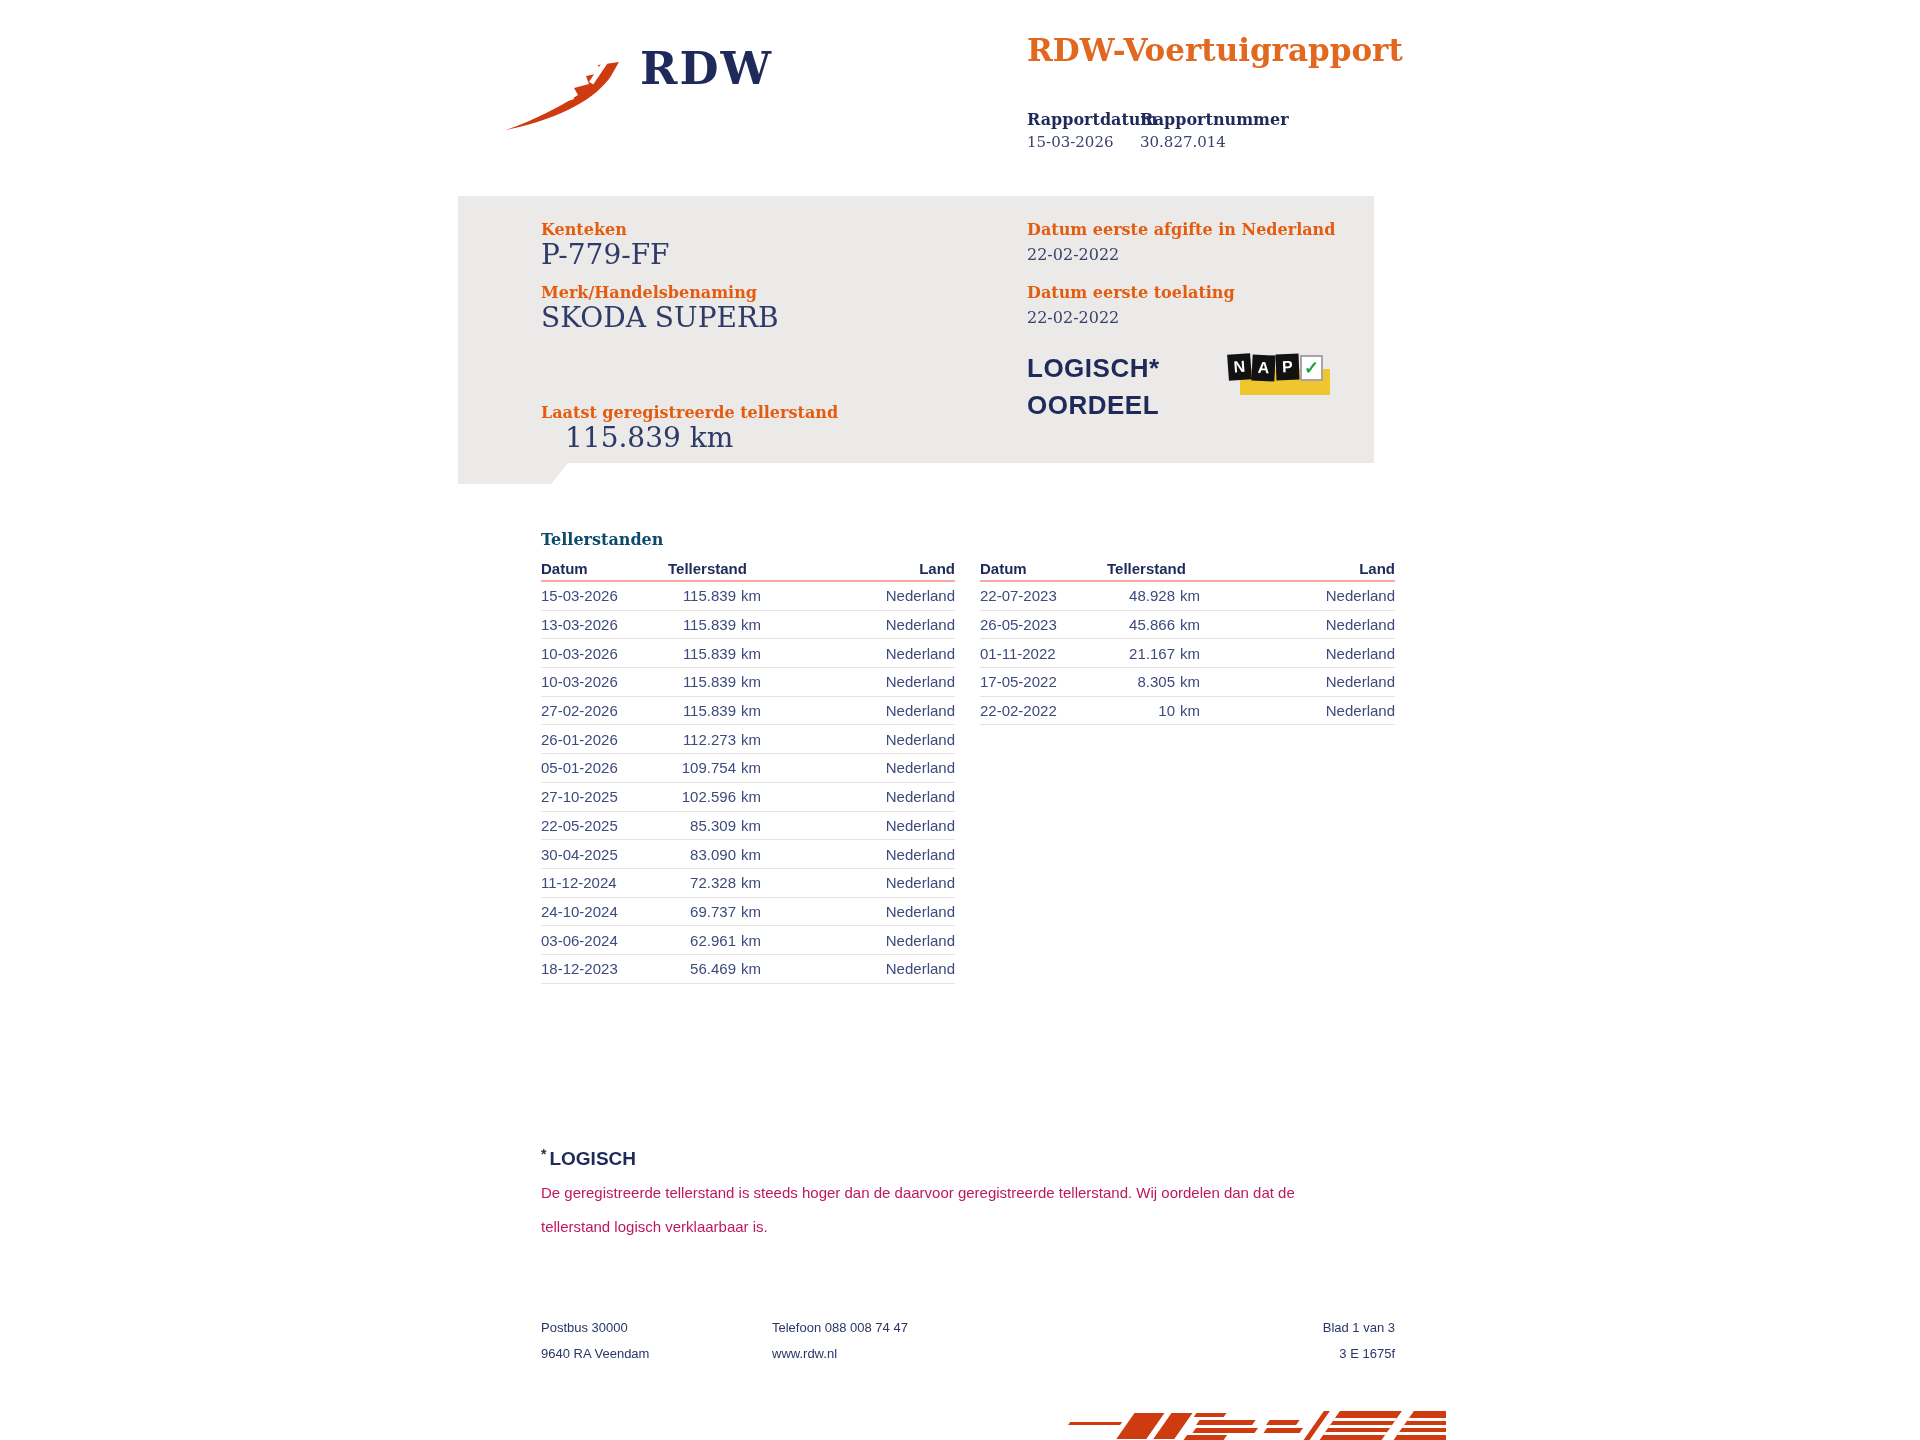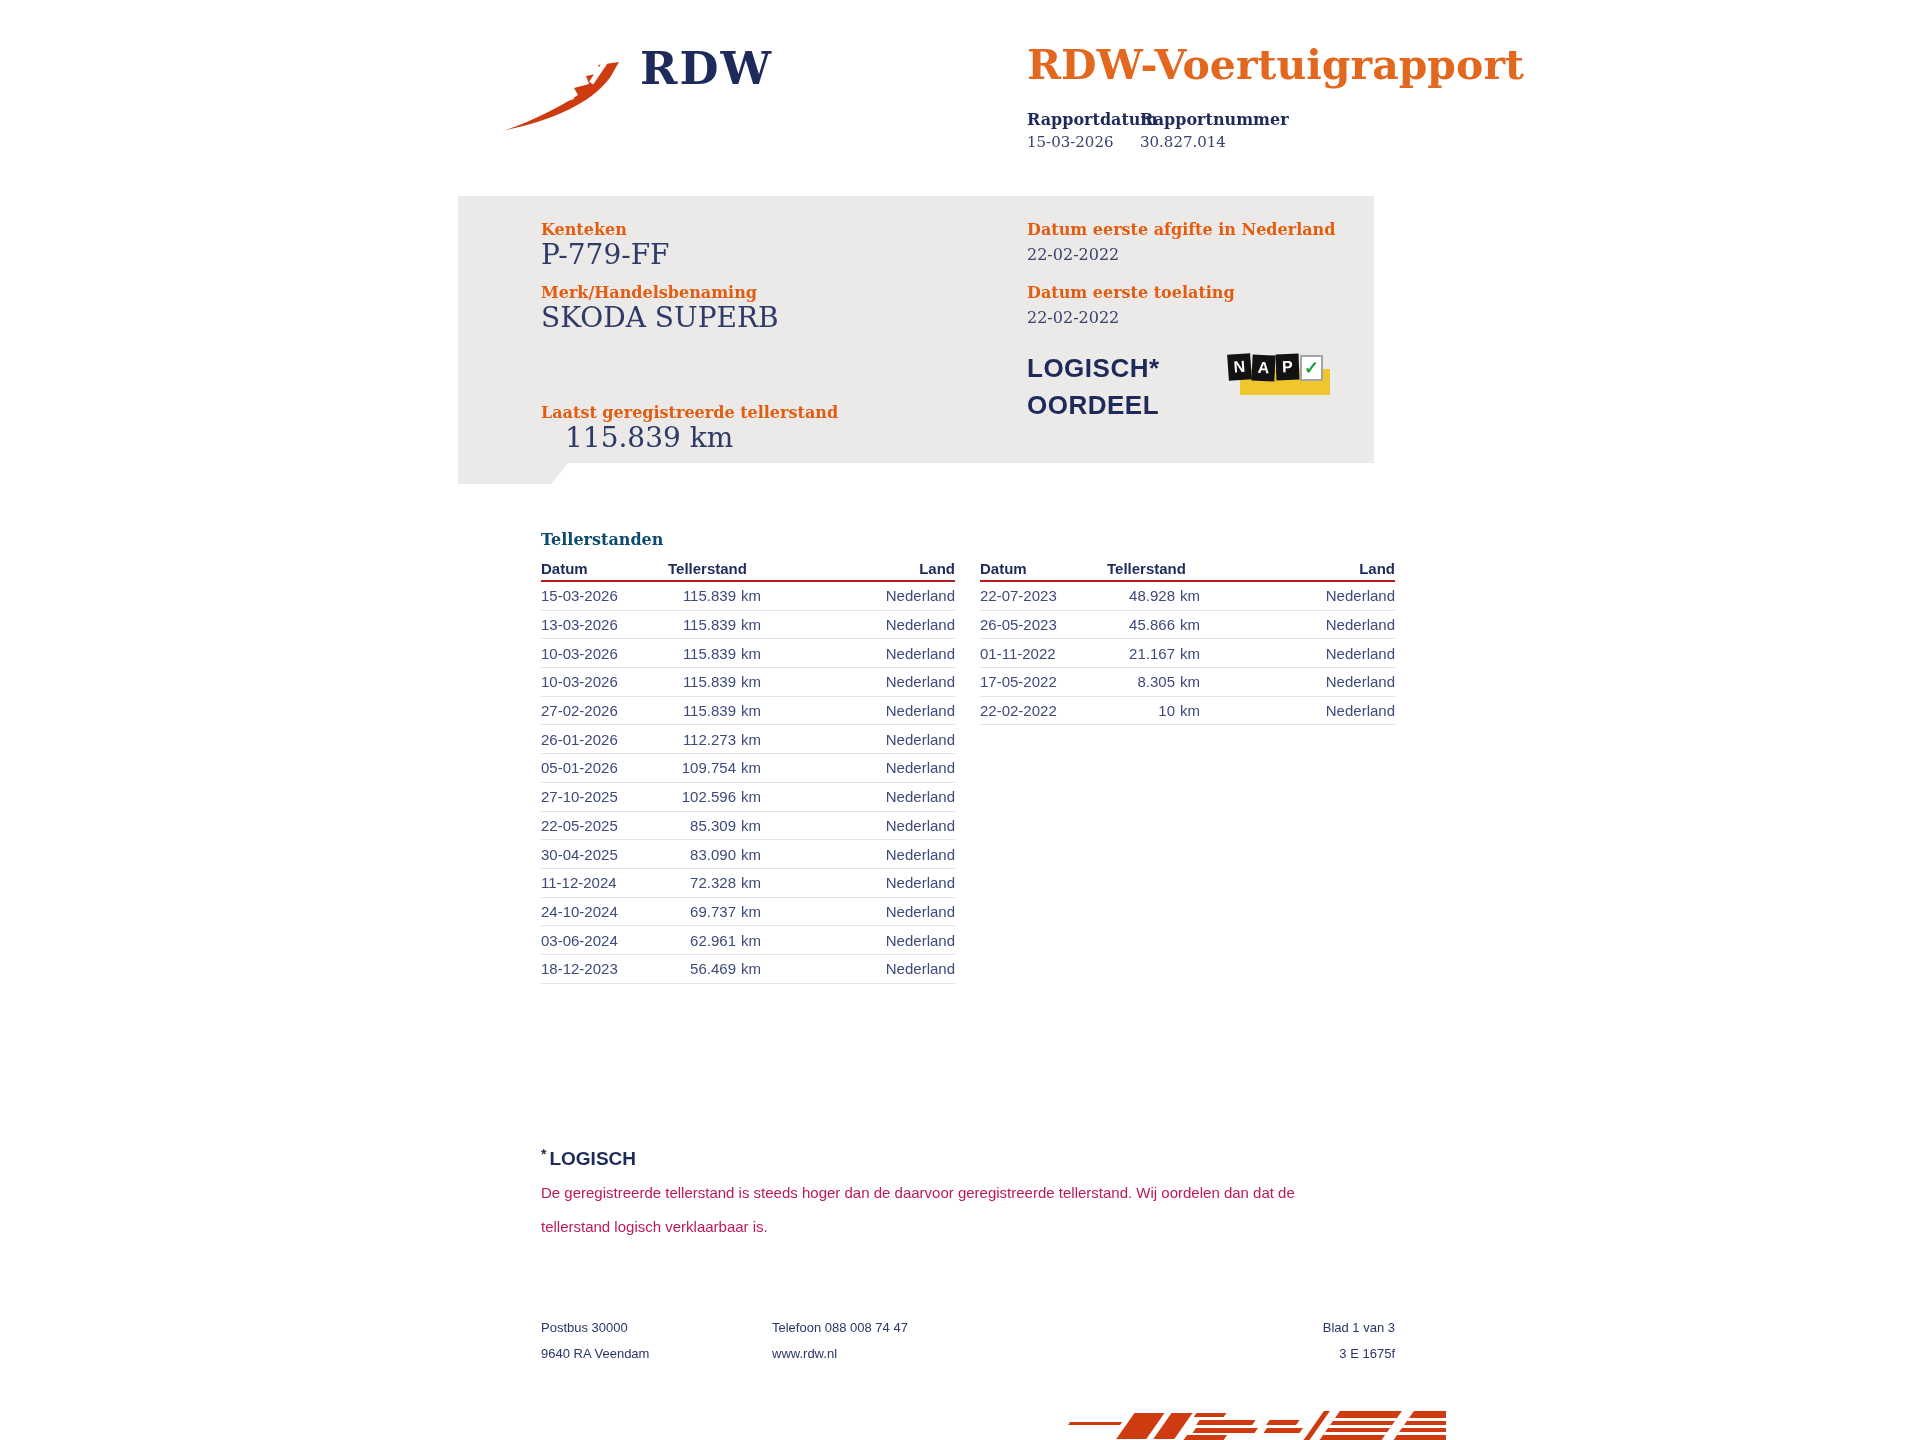--- a/index.html
+++ b/index.html
@@ -3,22 +3,22 @@
 <meta charset="utf-8">
 <style>
   html,body{margin:0;padding:0;background:#fff;}
   .page{position:relative;width:1920px;height:1440px;background:#ffffff;overflow:hidden;
         font-family:"Liberation Sans",sans-serif;}
   .abs{position:absolute;}
 
   
   .logo-text{left:640px;top:42px;font-family:"DejaVu Serif",serif;font-weight:bold;
              font-size:45px;color:#1E2A5A;letter-spacing:2px;}
-  .doc-title{left:1027px;top:41px;font-family:"DejaVu Serif",serif;font-weight:bold;
-             font-size:41px;color:#E2671F;}
+  .doc-title{left:1027px;top:32px;font-family:"DejaVu Serif",serif;font-weight:bold;
+             font-size:31px;color:#E2671F;}
   .meta-label{font-family:"DejaVu Serif",serif;font-weight:bold;font-size:16px;color:#1E2A5A;}
   .meta-value{font-family:"DejaVu Serif",serif;font-size:15px;color:#39436E;}
 
   
   .graybox{left:458px;top:196px;width:916px;height:288px;background:#ECE9E9;
            clip-path:polygon(0 0,916px 0,916px 267px,110px 267px,93px 288px,0 288px);}
   .lbl{position:absolute;font-family:"DejaVu Serif",serif;font-weight:bold;font-size:16px;color:#E45C0F;}
   .bigval{position:absolute;font-family:"DejaVu Serif",serif;font-size:28px;color:#2E3A68;}
   .smallval{position:absolute;font-family:"DejaVu Serif",serif;font-size:16px;color:#39436E;}
   .oordeel{position:absolute;left:569px;top:154px;font-weight:bold;font-size:26px;
@@ -32,21 +32,21 @@
   .nap-check{position:absolute;top:0;width:23px;height:26px;background:#fff;border:2px solid #A5A5A5;
              box-sizing:border-box;color:#1FA23C;font-weight:bold;font-size:18px;
              display:flex;align-items:center;justify-content:center;}
 
   
   .section-title{left:541px;top:530px;font-family:"DejaVu Serif",serif;font-weight:bold;
                  font-size:16px;color:#0c4a6e;}
   .vtable{position:absolute;top:551px;}
   .vtable.left{left:541px;width:414px;}
   .vtable.right{left:980px;width:415px;}
-  .t-head{display:flex;align-items:flex-end;height:26px;border-bottom:2px solid #b91c1c;
+  .t-head{display:flex;align-items:flex-end;height:26px;border-bottom:2px solid #fca5a5;
           font-weight:bold;font-size:15px;color:#1E2A5A;padding-bottom:3px;box-sizing:content-box;}
   .h-datum{width:127px;}
   .h-tell{flex:1;text-align:left;}
   .h-land{text-align:right;}
   .t-row{display:flex;align-items:center;height:27.7px;border-bottom:1px solid #E6E3E3;
          font-size:15px;color:#3D4A7C;}
   .c-datum{width:118px;}
   .c-num{width:77px;text-align:right;}
   .c-unit{margin-left:5px;width:26px;}
   .c-land{flex:1;text-align:right;}

